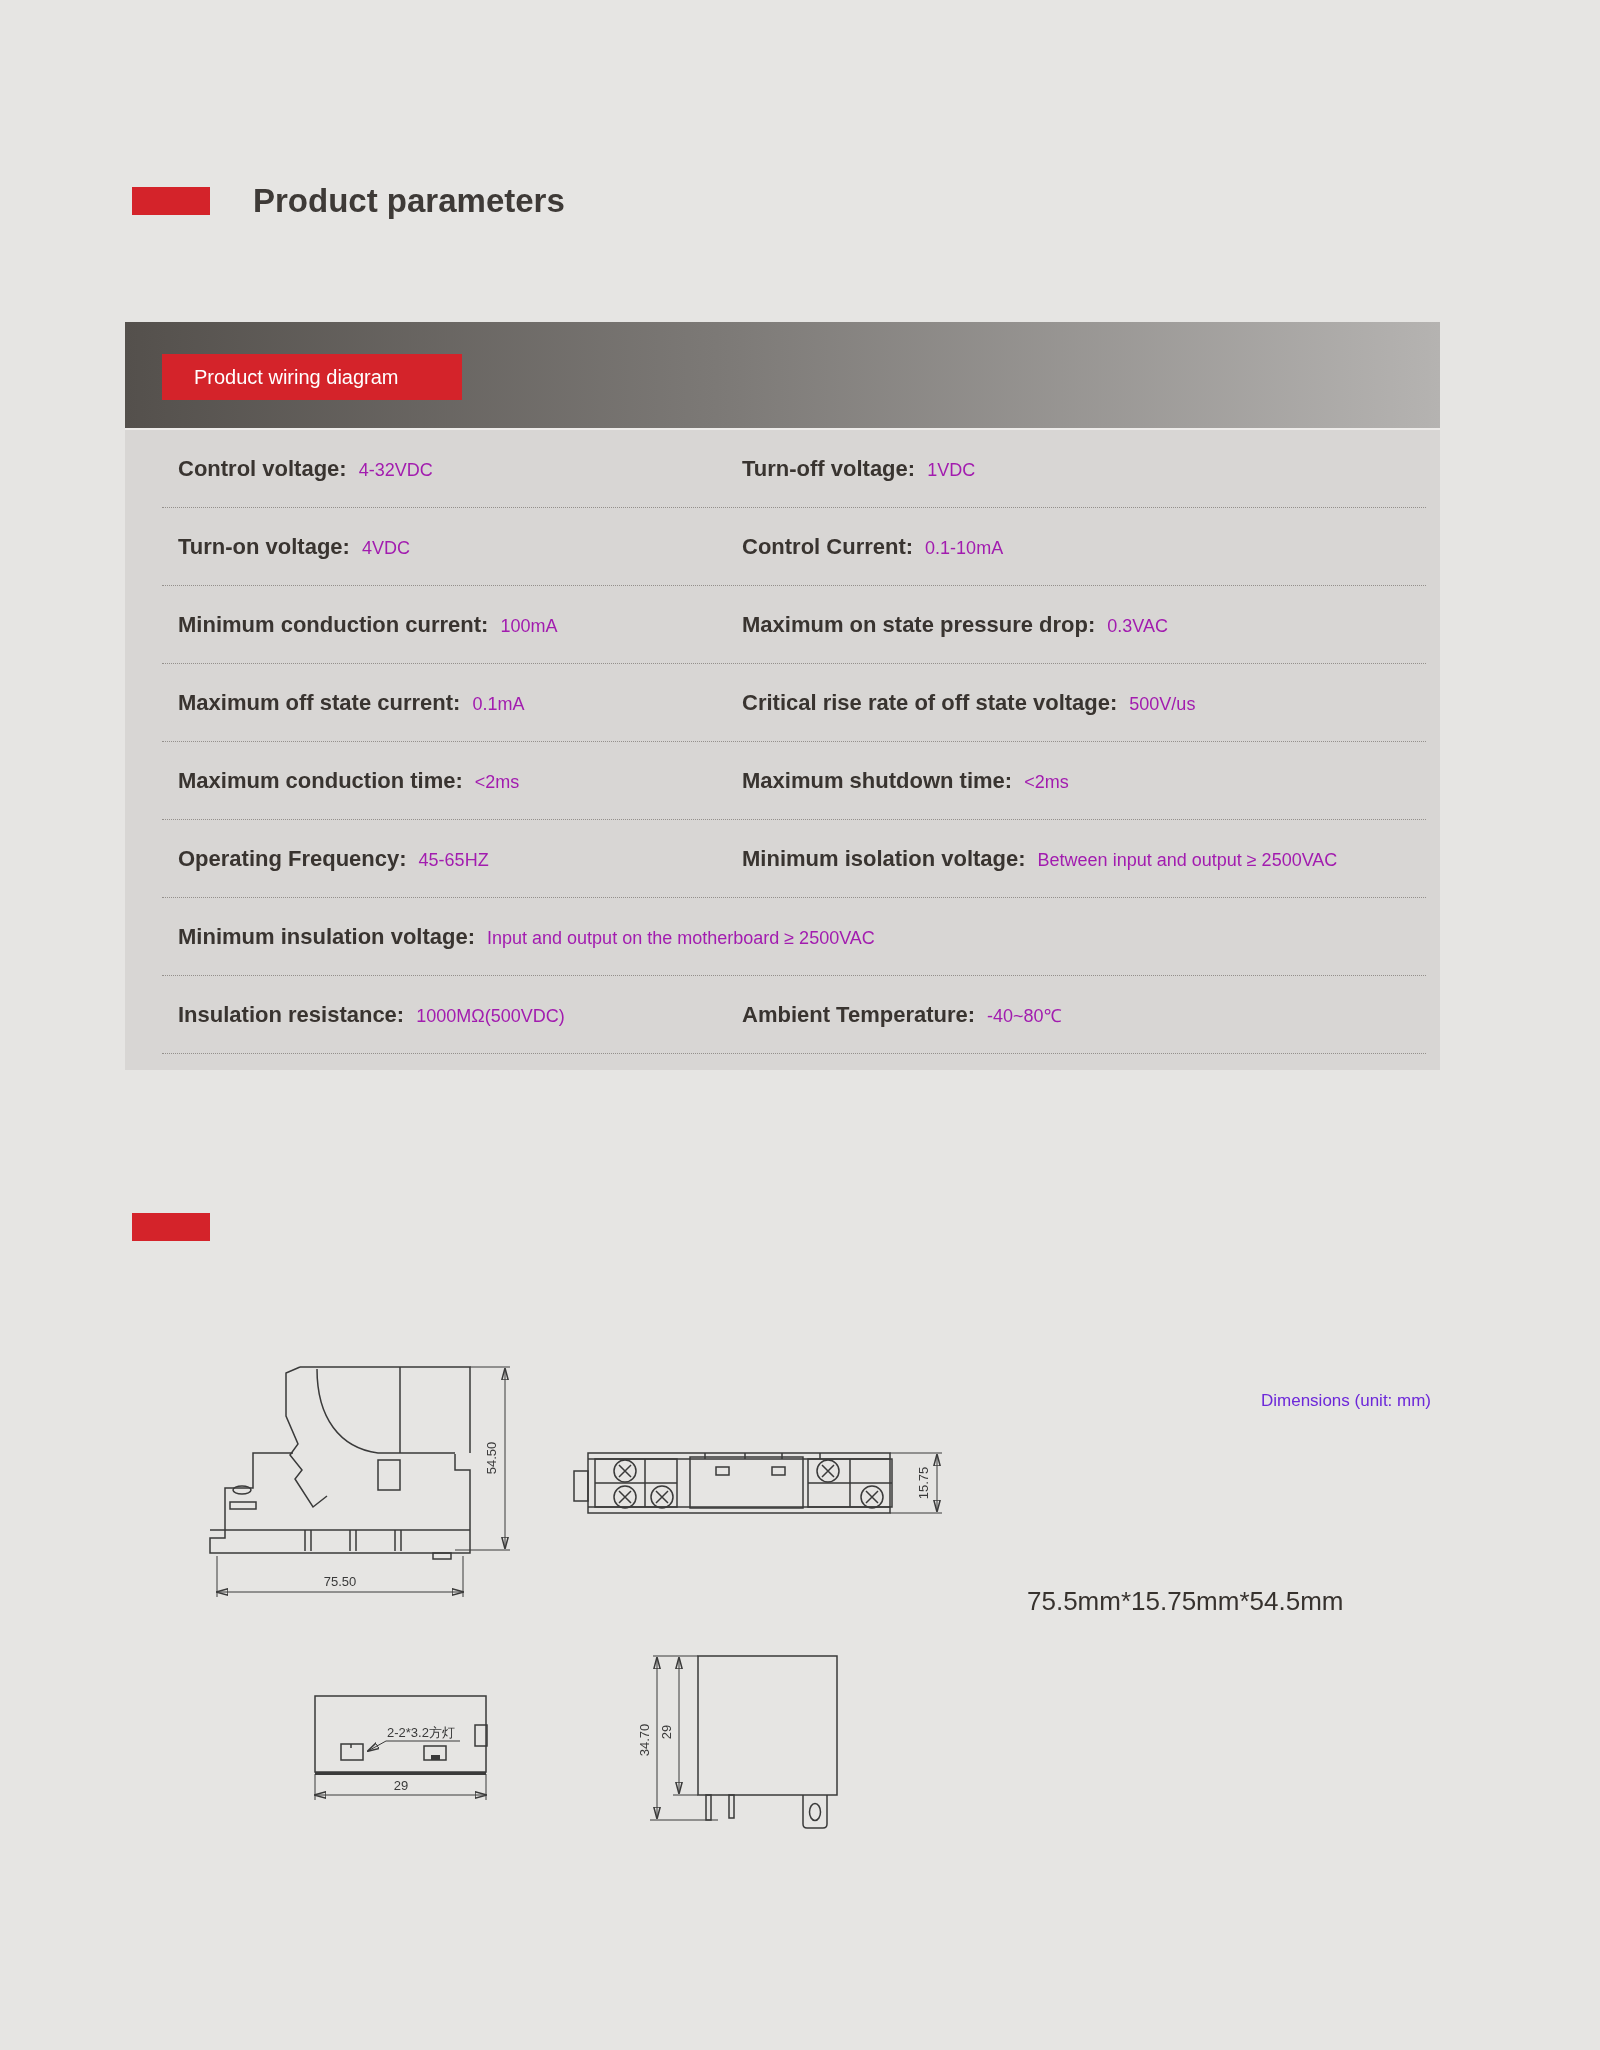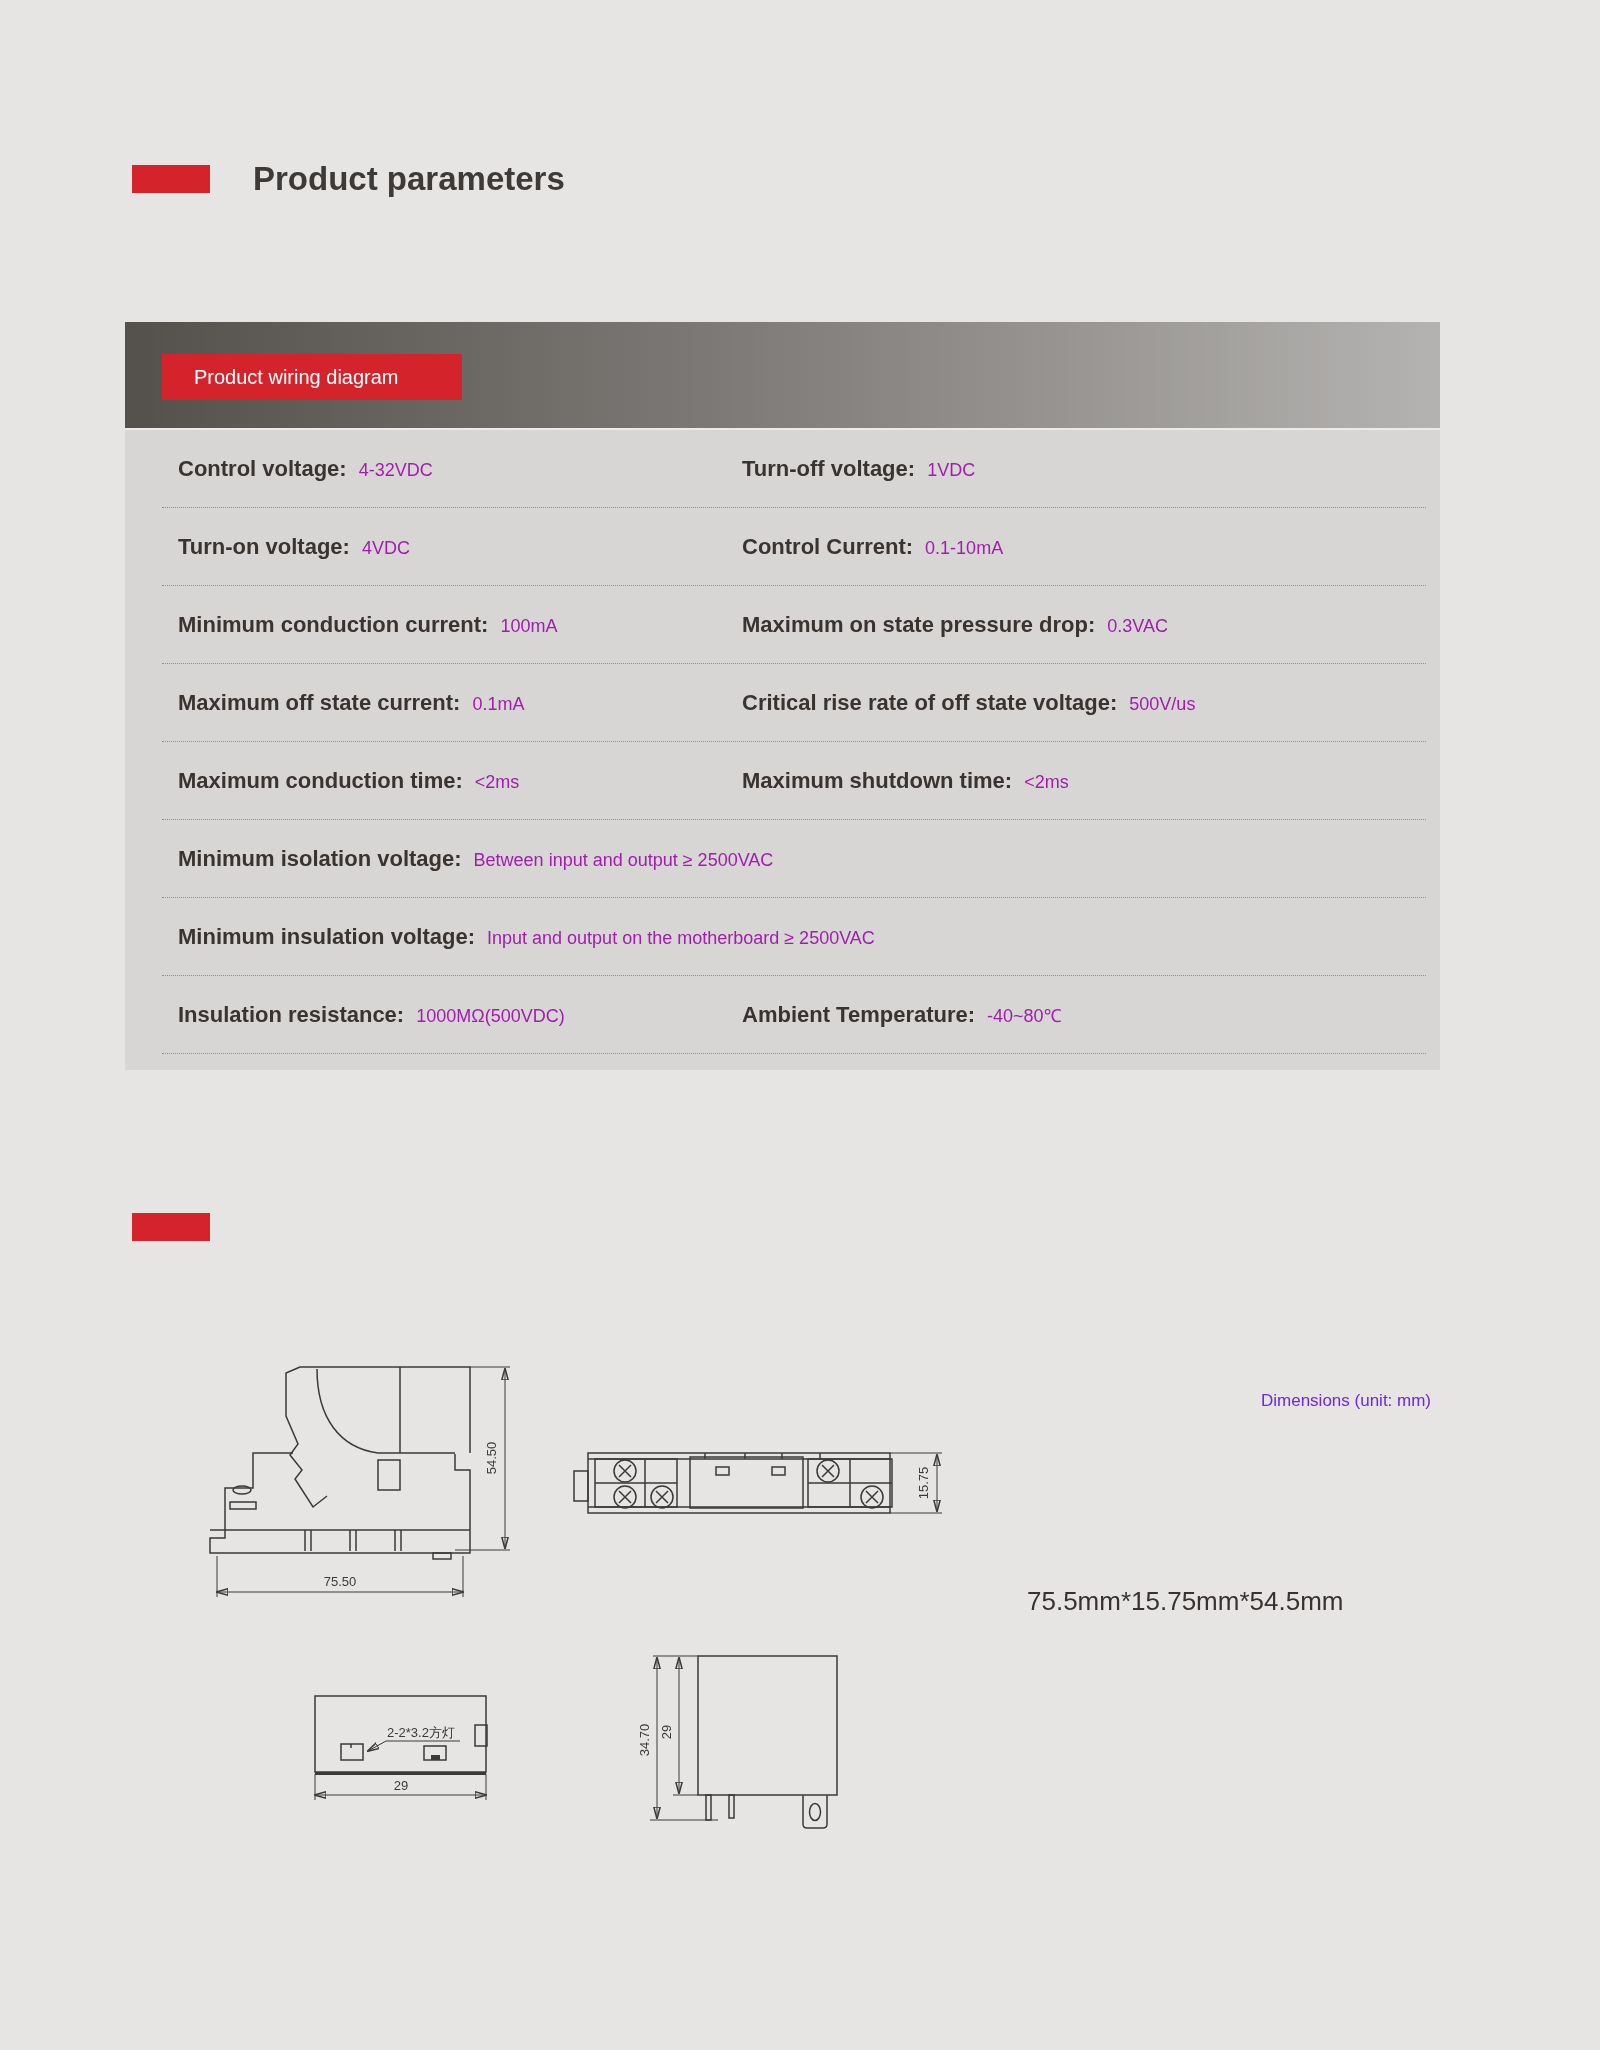--- a/index.html
+++ b/index.html
@@ -6,21 +6,21 @@
   body{
     width:1600px;height:2050px;position:relative;
     background:#e6e5e3;
     font-family:"Liberation Sans",sans-serif;
     overflow:hidden;
   }
   
   .heading{position:absolute;display:flex;align-items:center;}
   .heading .block{width:78px;height:28px;background:#d4232a;flex-shrink:0;}
   .heading .title{margin-left:43px;font-size:33px;font-weight:bold;color:#3e3a37;white-space:nowrap;}
-  #heading-params{left:132px;top:160px;}
+  #heading-params{left:132px;top:182px;}
   #heading-dims{left:132px;top:1213px;}
 
   
   .param-table{
     position:absolute;left:125px;top:322px;width:1315px;
     background:#d8d6d4;padding-bottom:16px;
   }
   .band{
     height:106px;position:relative;
     background:linear-gradient(90deg,#54504c 0%,#7c7976 45%,#b5b3b1 100%);
@@ -122,20 +122,24 @@
         <span class="lab">Maximum conduction time:</span>
         <span class="val">&lt;2ms</span>
       </div>
       <div class="cell c-right">
         <span class="lab">Maximum shutdown time:</span>
         <span class="val">&lt;2ms</span>
       </div>
     </div>
 
     <div class="spec-row">
+      <div class="cell c-left">
+        <span class="lab">Operating Frequency:</span>
+        <span class="val">45-65HZ</span>
+      </div>
       <div class="cell c-right">
         <span class="lab">Minimum isolation voltage:</span>
         <span class="val">Between input and output ≥ 2500VAC</span>
       </div>
     </div>
 
     <div class="spec-row">
       <div class="cell c-full">
         <span class="lab">Minimum insulation voltage:</span>
         <span class="val">Input and output on the motherboard ≥ 2500VAC</span>

